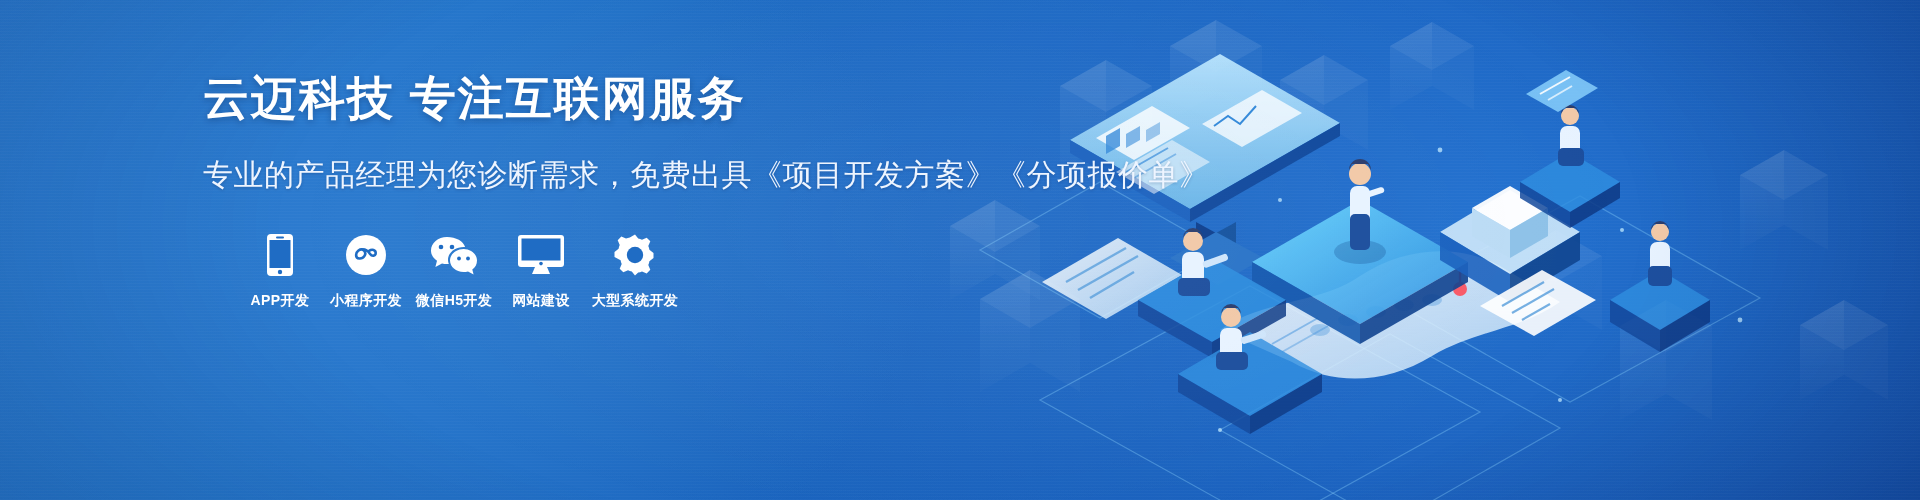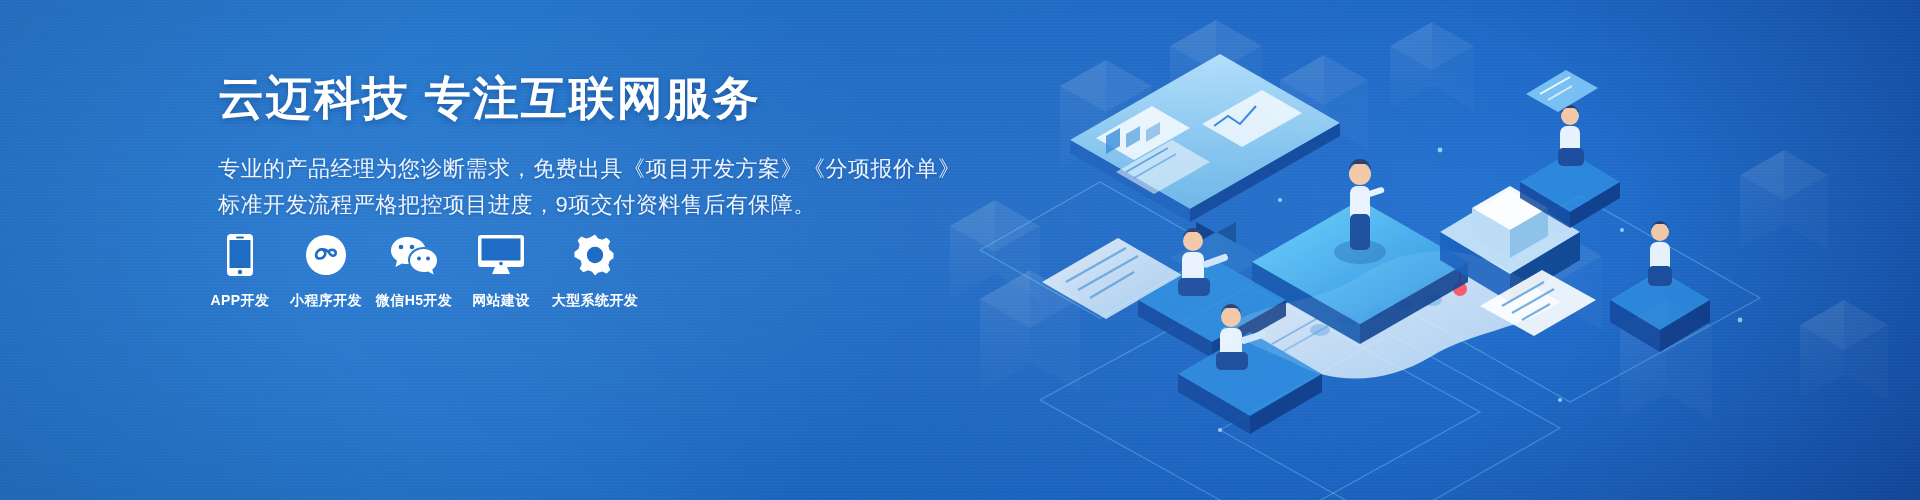--- a/index.html
+++ b/index.html
@@ -26,35 +26,35 @@
   }
   .vignette {
     position:absolute; inset:0;
     background:radial-gradient(ellipse 1500px 700px at 50% 45%, rgba(255,255,255,0.05) 0%, rgba(0,0,0,0.0) 45%, rgba(0,20,60,0.28) 100%);
     pointer-events:none;
   }
 
   
   .content {
     position:absolute;
-    left:218px; top:72px;
+    left:203px; top:72px;
     width:760px;
   }
   .headline {
     font-size:46px;
     font-weight:bold;
     color:#ffffff;
     letter-spacing:2px;
     line-height:1.15;
     text-shadow:0 2px 6px rgba(0,25,70,0.30);
     white-space:nowrap;
   }
   .subline {
     margin-top:26px;
-    font-size:22px;
+    font-size:30px;
     color:#eef5ff;
     line-height:1.62;
     letter-spacing:0.5px;
     text-shadow:0 1px 3px rgba(0,25,70,0.25);
     white-space:nowrap;
   }
   .subline .l2 { display:block; }
 
   
   .services {
@@ -79,21 +79,21 @@
   .svc-icon svg { display:block; }
   .svc-label {
     margin-top:14px;
     font-size:14px;
     font-weight:bold;
     color:#ffffff;
     white-space:nowrap;
     letter-spacing:0.4px;
   }
   
-  .svc:nth-child(1){ width:74px; }
+  .svc:nth-child(1){ width:74px;margin-left:40px; }
   .svc:nth-child(2){ width:74px; }
   .svc:nth-child(3){ width:78px;text-align:center; }
   .svc:nth-child(4){ width:72px;text-align:right; }
   .svc:nth-child(5){ width:92px;text-align:center; }
 
   
   .art {
     position:absolute;
     right:0; top:0;
     width:1000px; height:500px;
@@ -333,21 +333,20 @@
       </g>
     </svg>
   </div>
 
   <div class="vignette"></div>
 
   <div class="content">
     <h1 class="headline">云迈科技 专注互联网服务</h1>
     <div class="subline">
       <span class="l1">专业的产品经理为您诊断需求，免费出具《项目开发方案》《分项报价单》</span>
-      <span class="l2">标准开发流程严格把控项目进度，9项交付资料售后有保障。</span>
     </div>
   </div>
 
   <div class="services">
 
     <div class="svc">
       <span class="svc-icon">
         <svg width="26" height="42" viewBox="0 0 26 42">
           <rect x="0" y="0" width="26" height="42" rx="4" fill="#ffffff"></rect>
           <rect x="2.5" y="6" width="21" height="28" fill="#1f6cc4"></rect>

